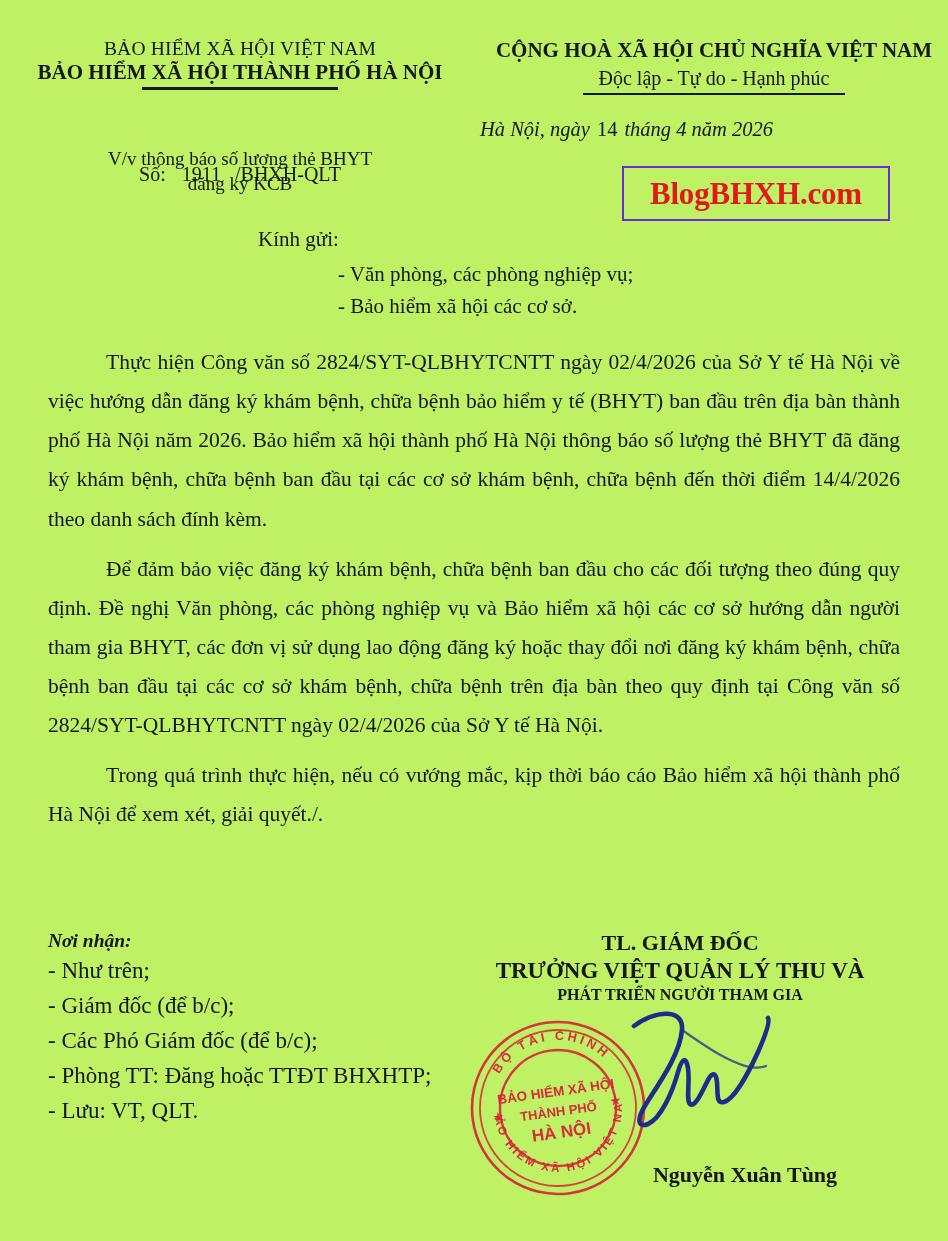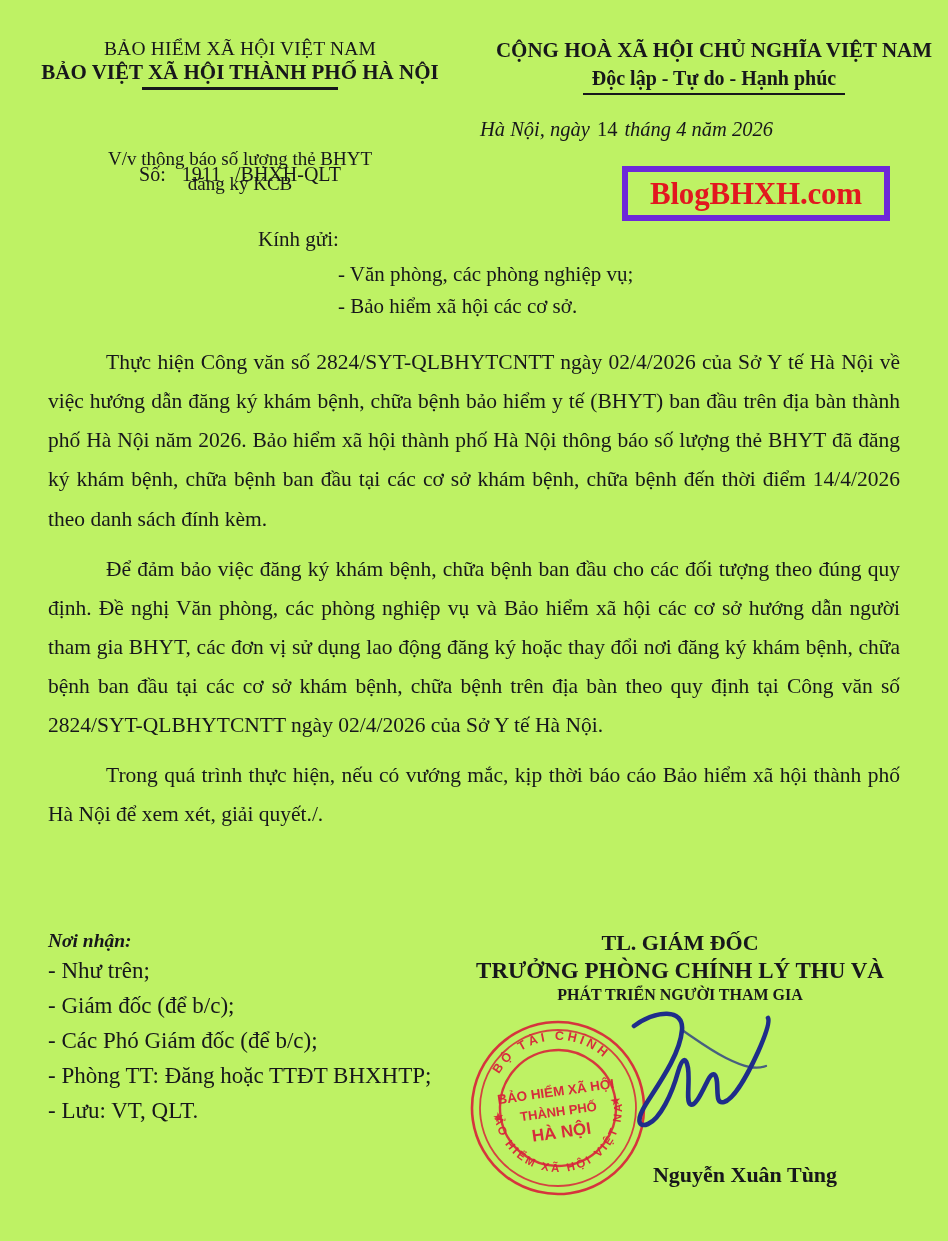--- a/index.html
+++ b/index.html
@@ -58,21 +58,21 @@
     height: 2.2px;
     background: #17171b;
   }
   .nation-line1 {
     font-weight: bold;
     font-size: 21px;
     line-height: 1.2;
     white-space: nowrap;
   }
   .nation-line2 {
-    font-weight: bold;
+    font-weight: normal;
     font-size: 20px;
     line-height: 1.25;
     white-space: nowrap;
     display: inline-block;
     position: relative;
     margin-top: 3px;
   }
   .nation-line2::after {
     content: "";
     position: absolute;
@@ -121,21 +121,21 @@
     margin: 0 7px 0 7px;
   }
 
   
   .wm-box {
     position: absolute;
     left: 622px;
     top: 166px;
     width: 268px;
     height: 55px;
-    border: 6px solid #6d28d9;
+    border: 2px solid #6d28d9;
     box-sizing: border-box;
     display: flex;
     align-items: center;
     justify-content: center;
   }
   .wm-text {
     color: #e2181f;
     font-weight: bold;
     font-size: 31px;
     line-height: 1;
@@ -256,21 +256,21 @@
   .signature svg { display: block; }
 </style>
 </head>
 <body>
 
 <div id="page">
 
   <div class="header">
     <div class="hdr-left">
       <div class="org-line1">BẢO HIỂM XÃ HỘI VIỆT NAM</div>
-      <div><span class="org-line2">BẢO VIỆT XÃ HỘI THÀNH PHỐ HÀ NỘI</span></div>
+      <div><span class="org-line2">BẢO HIỂM XÃ HỘI THÀNH PHỐ HÀ NỘI</span></div>
     </div>
     <div class="hdr-right">
       <div class="nation-line1">CỘNG HOÀ XÃ HỘI CHỦ NGHĨA VIỆT NAM</div>
       <div><span class="nation-line2">Độc lập - Tự do - Hạnh phúc</span></div>
     </div>
   </div>
 
   <div class="docnum">
     <span>Số:</span><span class="num-val">1911</span><span>/BHXH-QLT</span>
   </div>
@@ -306,21 +306,21 @@
       <div>- Như trên;</div>
       <div>- Giám đốc (để b/c);</div>
       <div>- Các Phó Giám đốc (để b/c);</div>
       <div>- Phòng TT: Đăng hoặc TTĐT BHXHTP;</div>
       <div>- Lưu: VT, QLT.</div>
     </div>
   </div>
 
   <div class="signblock">
     <div class="sign-l1">TL. GIÁM ĐỐC</div>
-    <div class="sign-l2">TRƯỞNG PHÒNG CHÍNH LÝ THU VÀ</div>
+    <div class="sign-l2">TRƯỞNG VIỆT QUẢN LÝ THU VÀ</div>
     <div class="sign-l3">PHÁT TRIỂN NGƯỜI THAM GIA</div>
   </div>
 
   <div class="seal">
     <svg width="184" height="184" viewBox="0 0 184 184" xmlns="http://www.w3.org/2000/svg">
       <defs>
         <path id="arcTop" d="M 24,92 A 68,68 0 0 1 160,92" fill="none"></path>
         <path id="arcBottom" d="M 28,92 A 64,64 0 0 0 156,92" fill="none"></path>
       </defs>
       <g transform="rotate(-8 92 92)">

